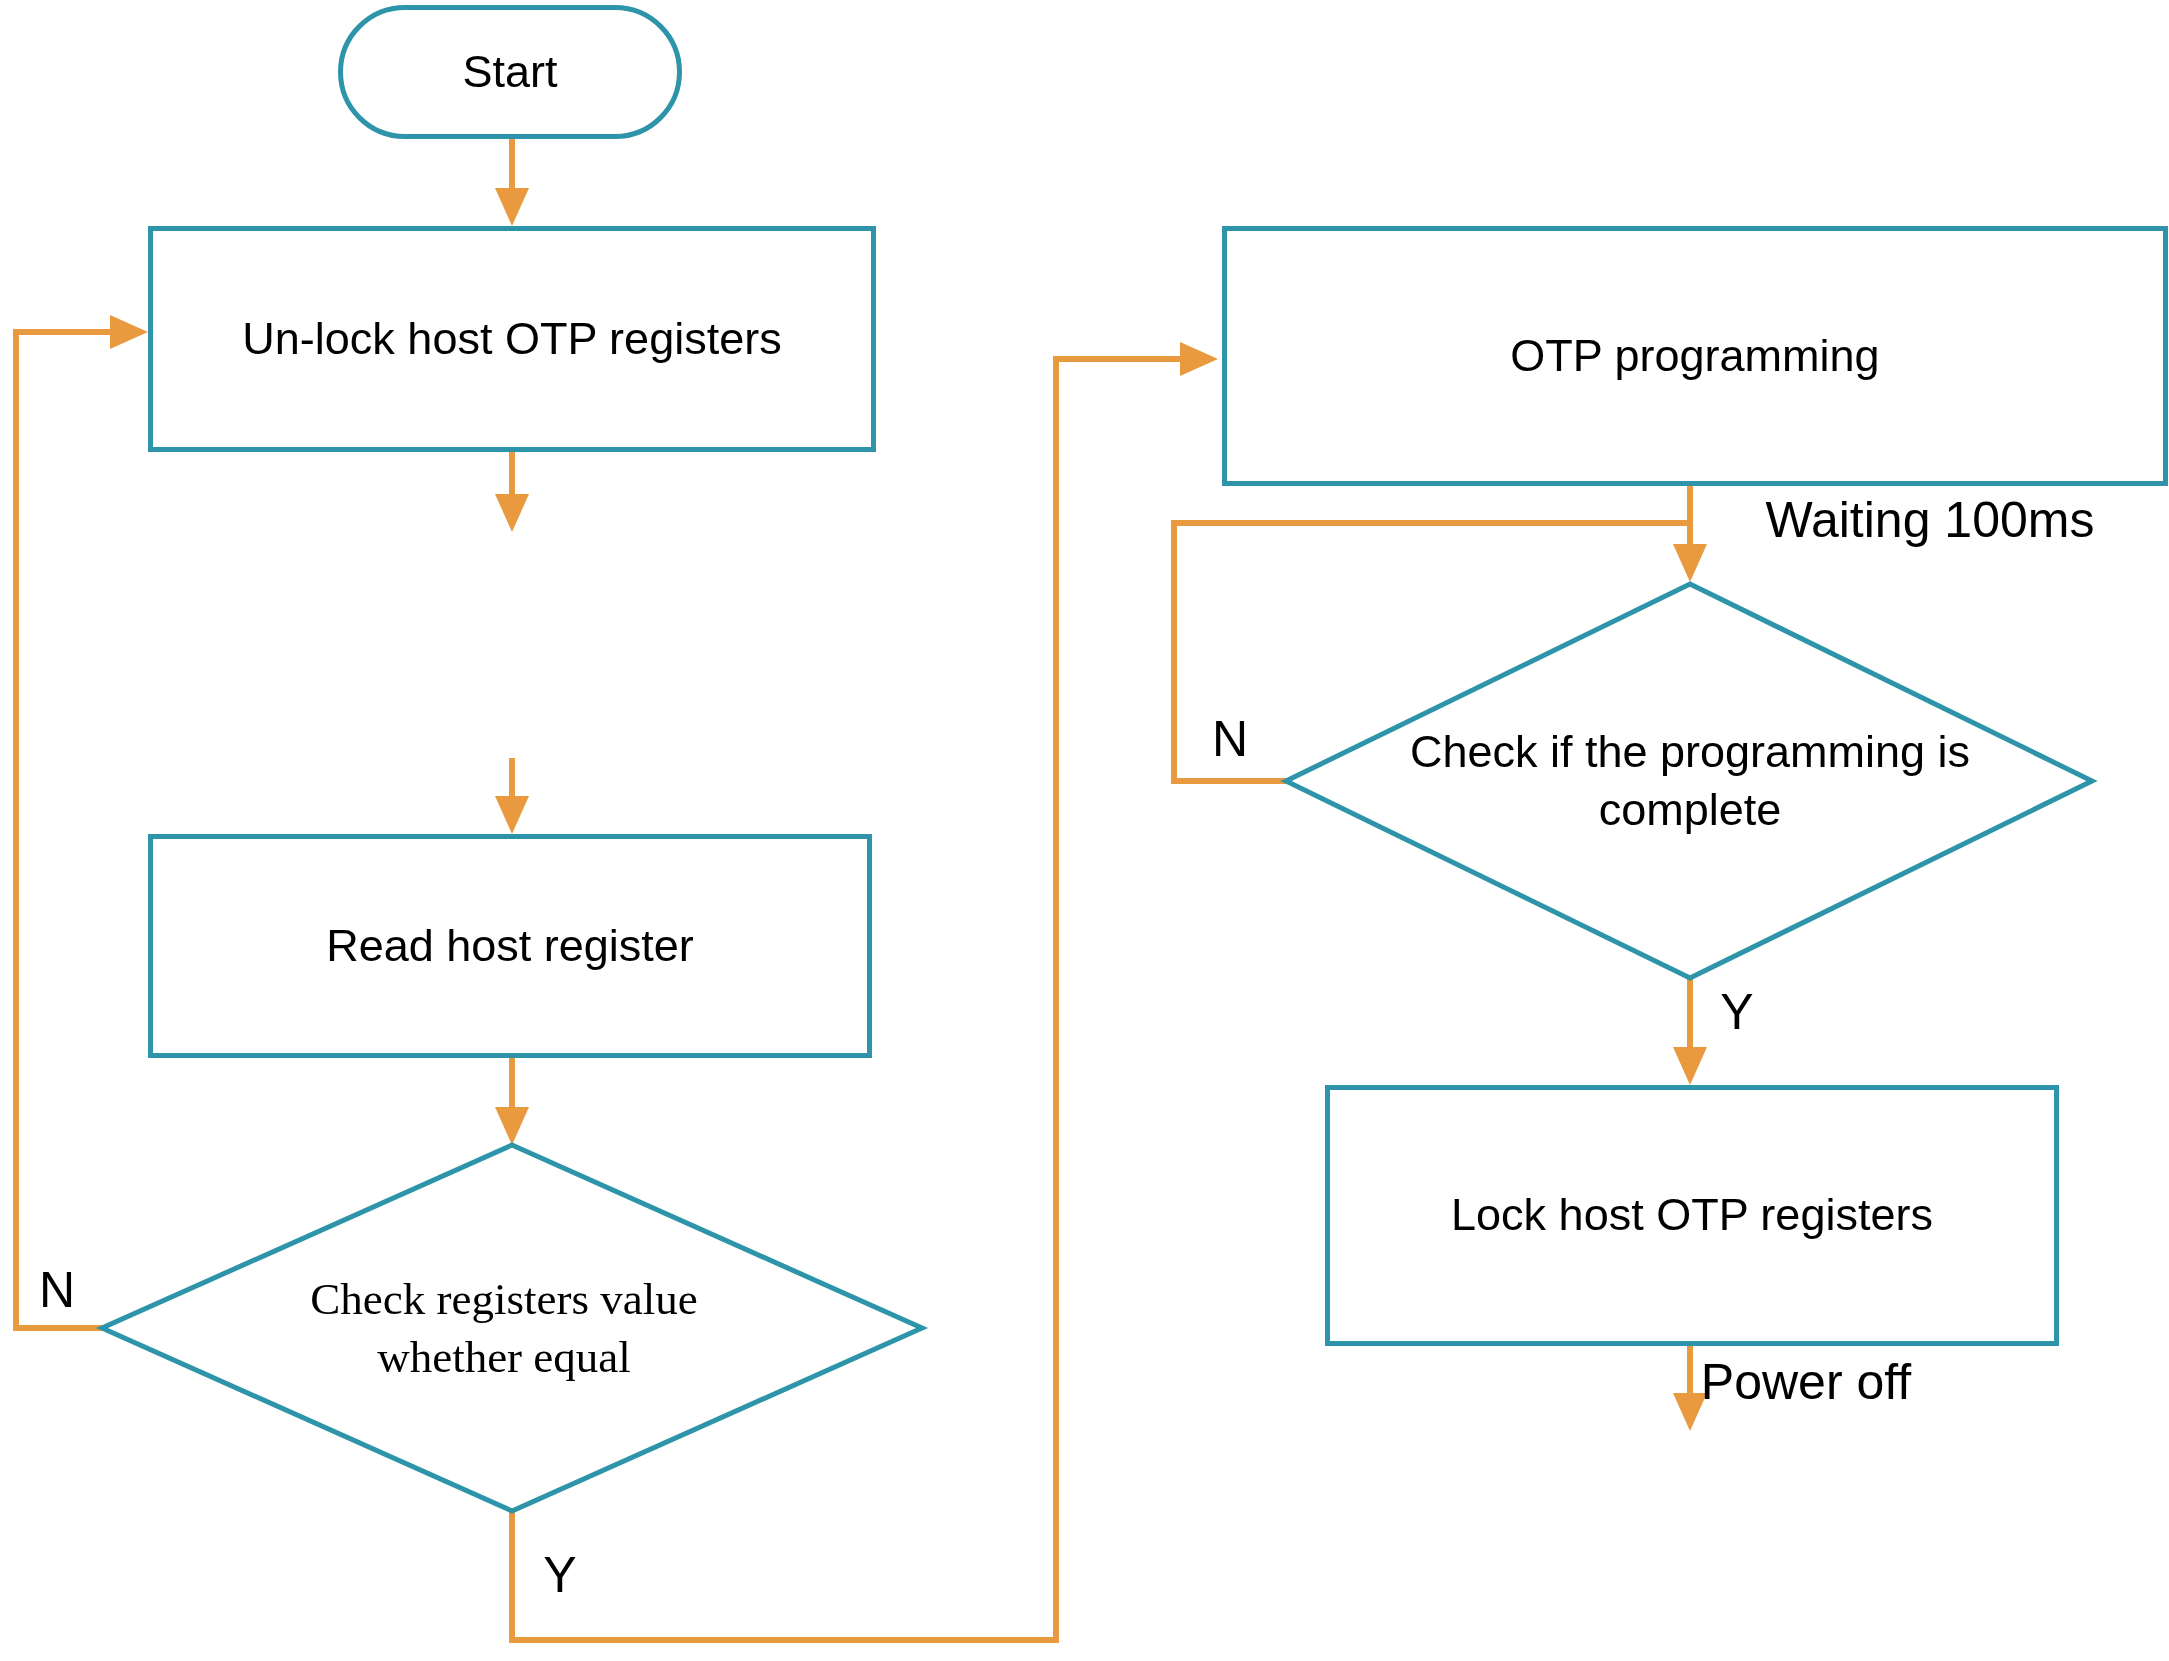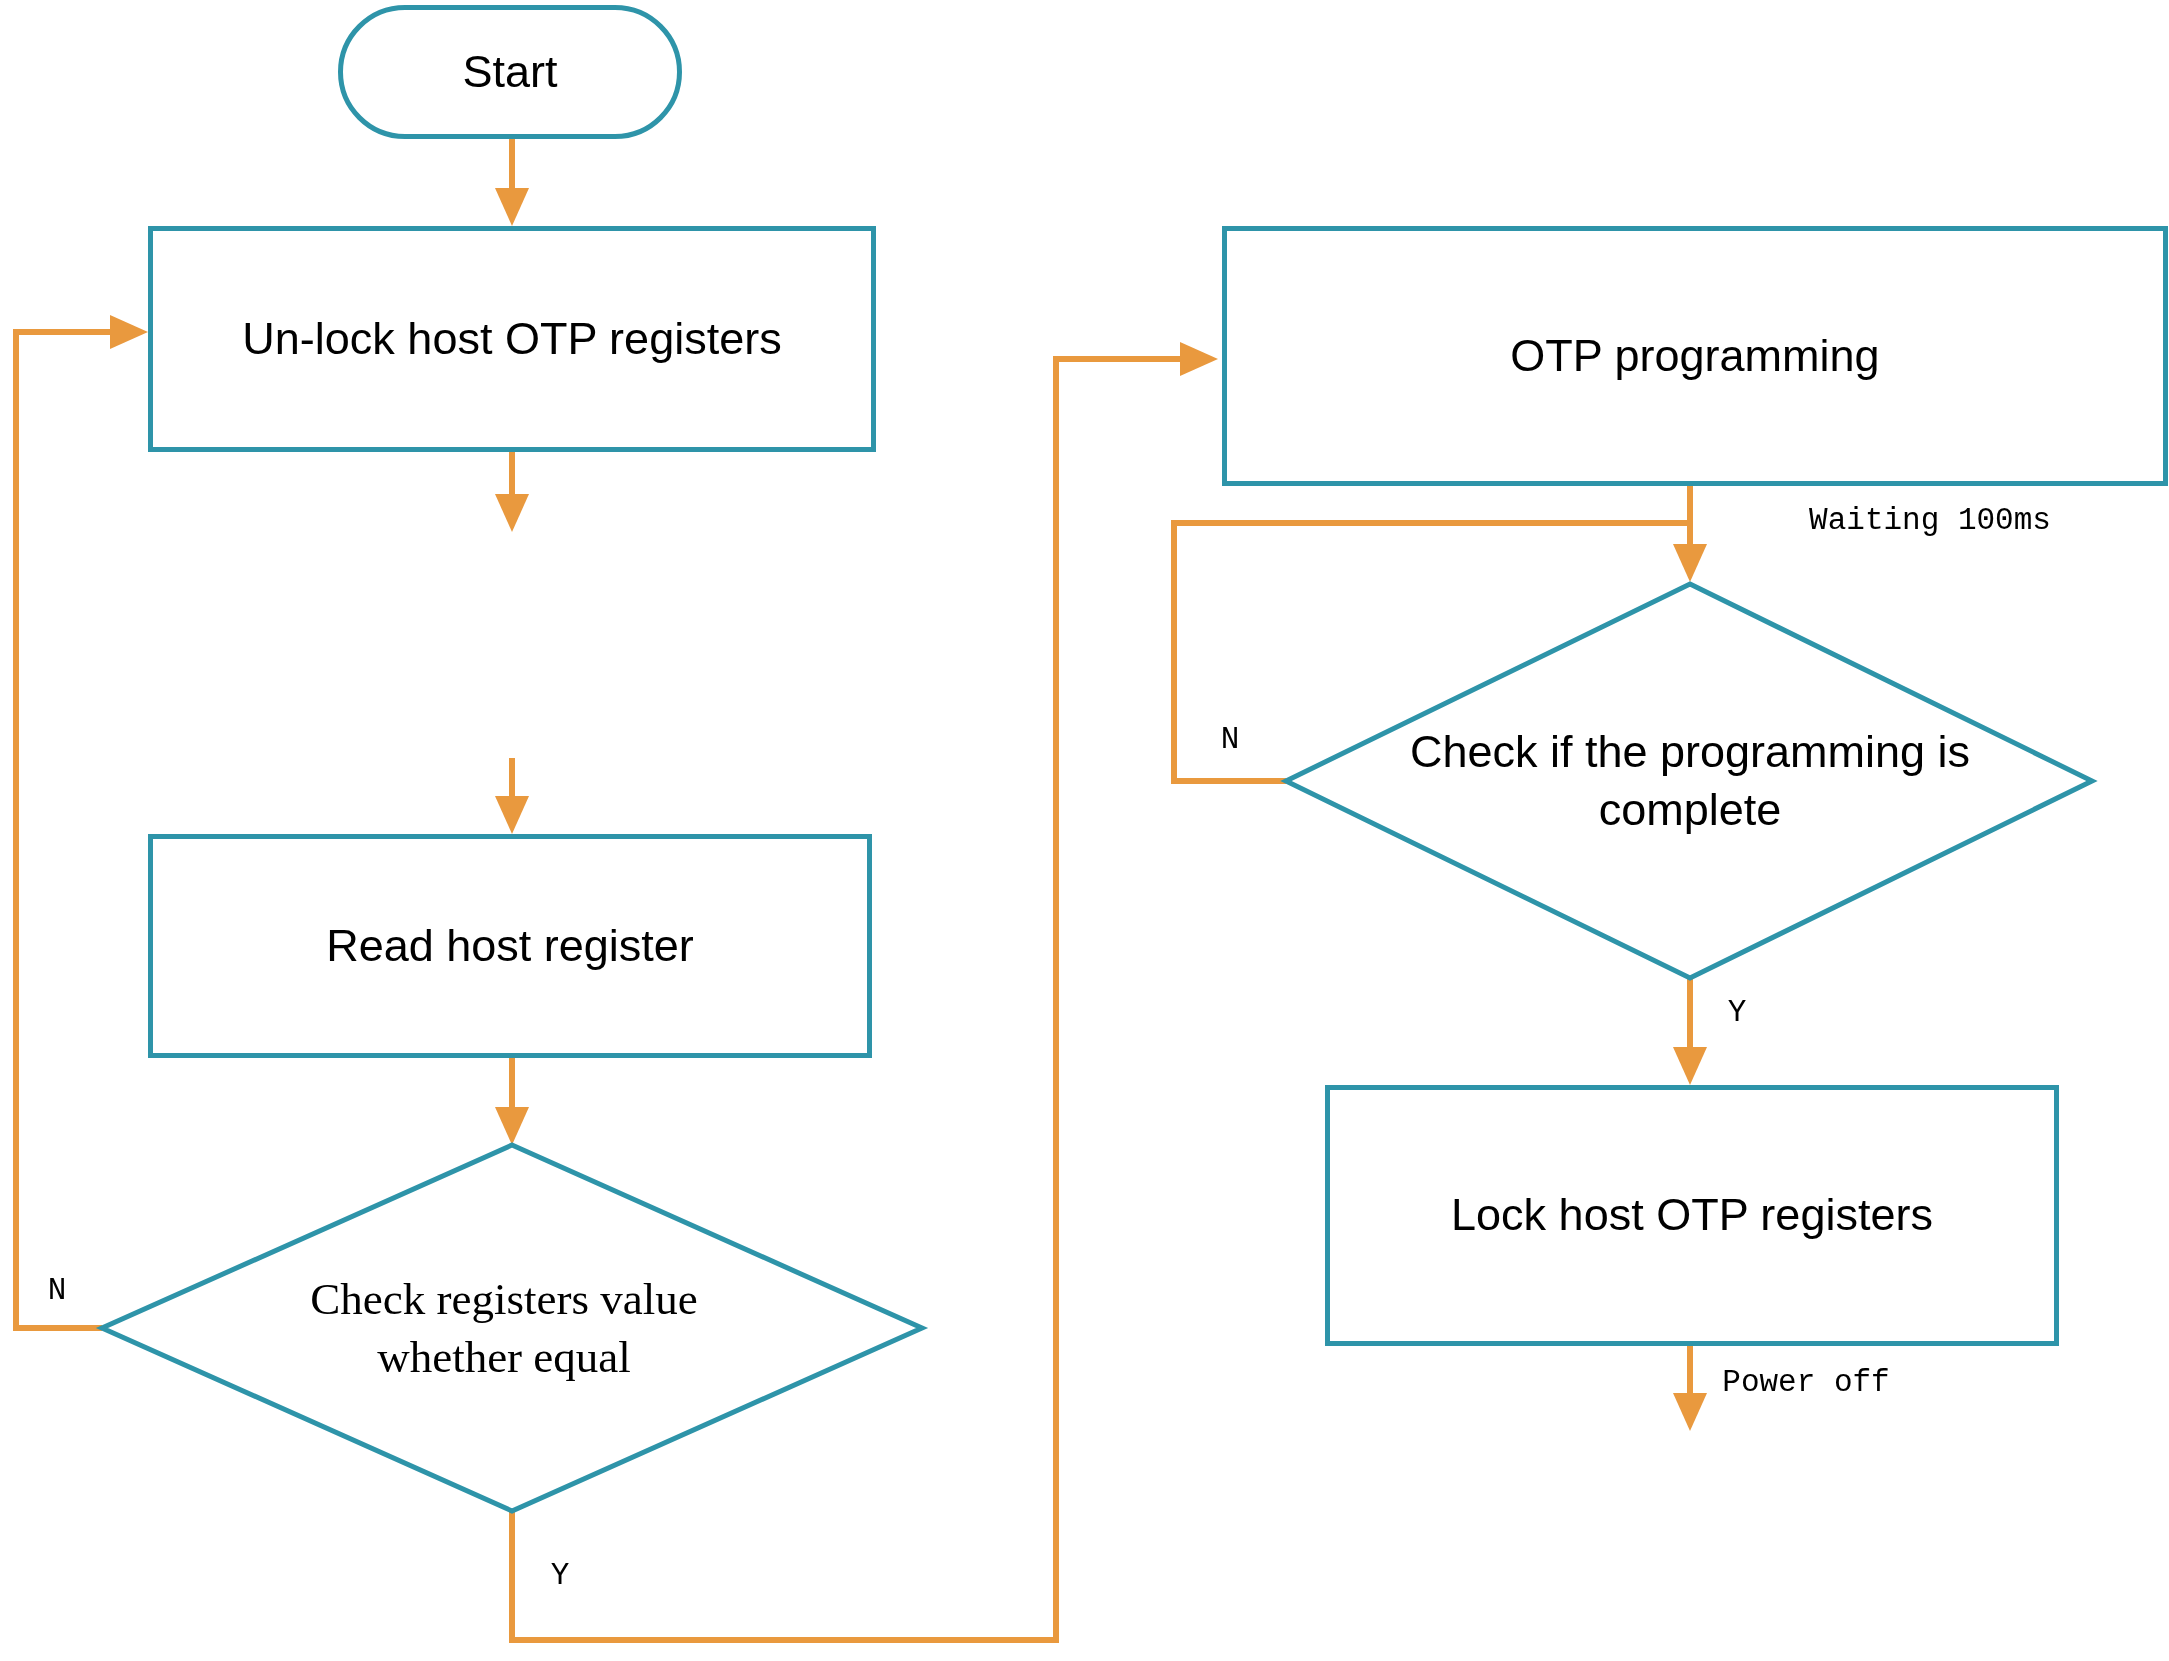--- a/index.html
+++ b/index.html
@@ -19,21 +19,21 @@
     display:flex; align-items:center; justify-content:center;
     font-size:45px; line-height:1.25; text-align:center; white-space:nowrap;
   }
   .stadium { border-radius:72px; }
   .dlabel {
     position:absolute; display:flex; align-items:center; justify-content:center;
     font-size:45px; line-height:1.3; text-align:center;
   }
   .elabel {
     position:absolute; transform:translate(-50%,-50%);
-    font-size:31px; line-height:1; white-space:nowrap;font-family:Liberation Mono, monospace;
+    font-size:50px; line-height:1; white-space:nowrap;
   }
 </style>
 </head>
 <body>
 
 <div id="canvas">
 
   <svg id="edge-layer" viewBox="0 0 2169 1661" xmlns="http://www.w3.org/2000/svg">
 
     <g>

